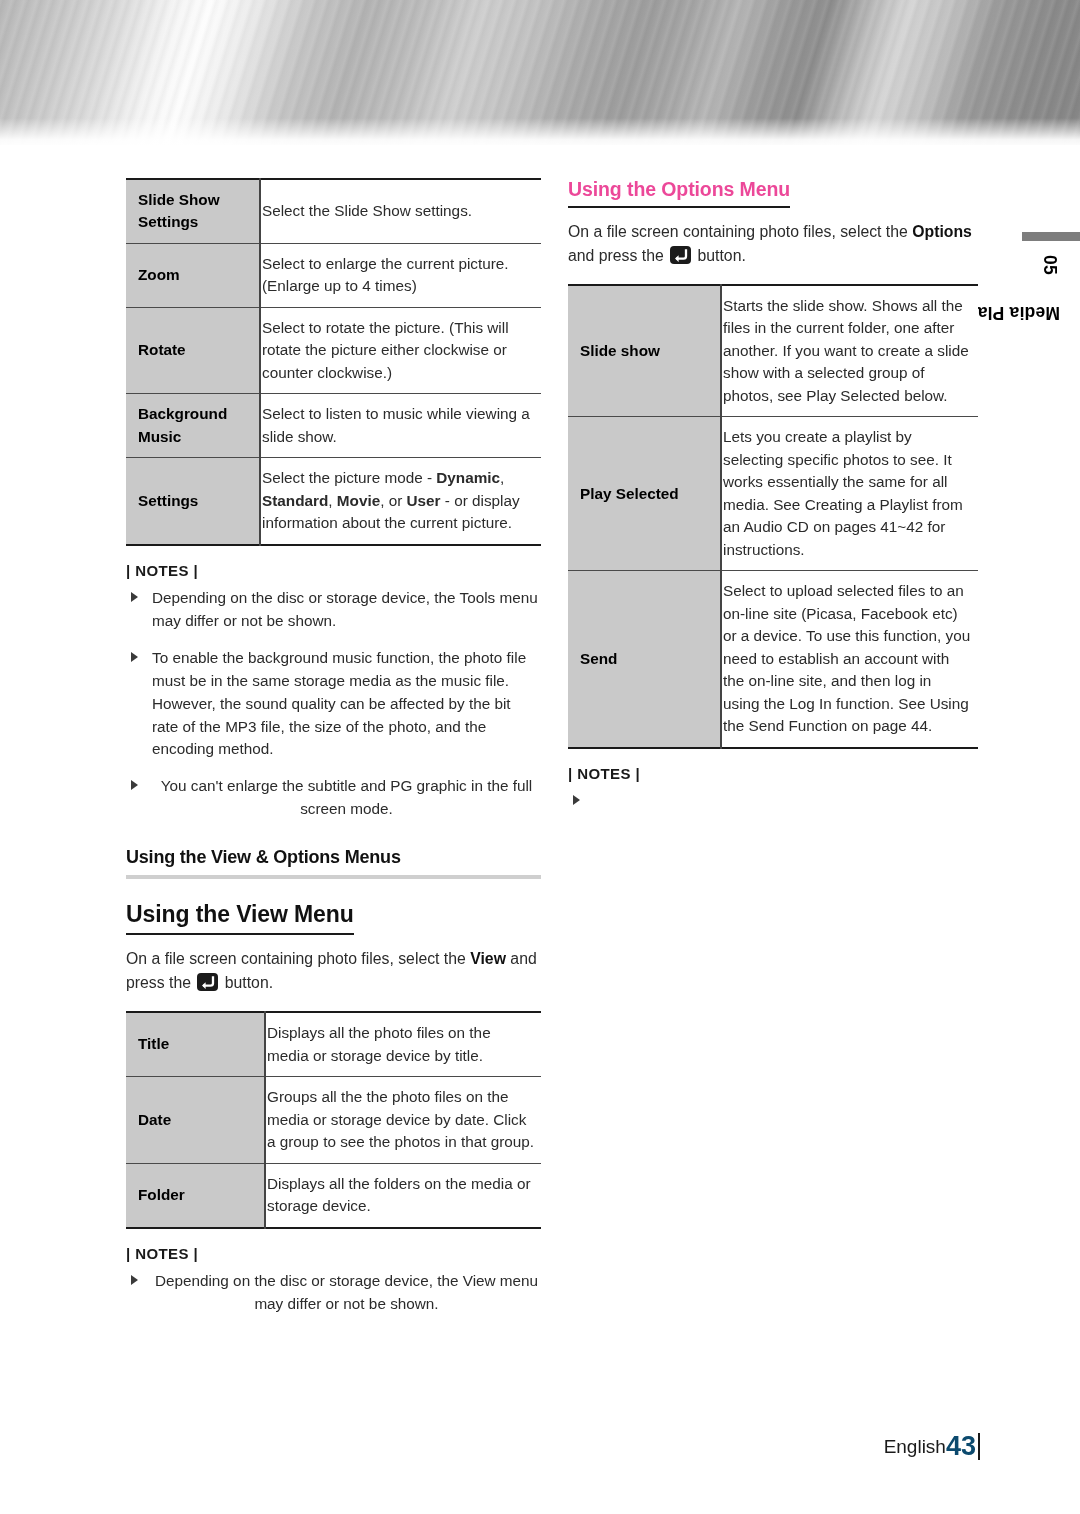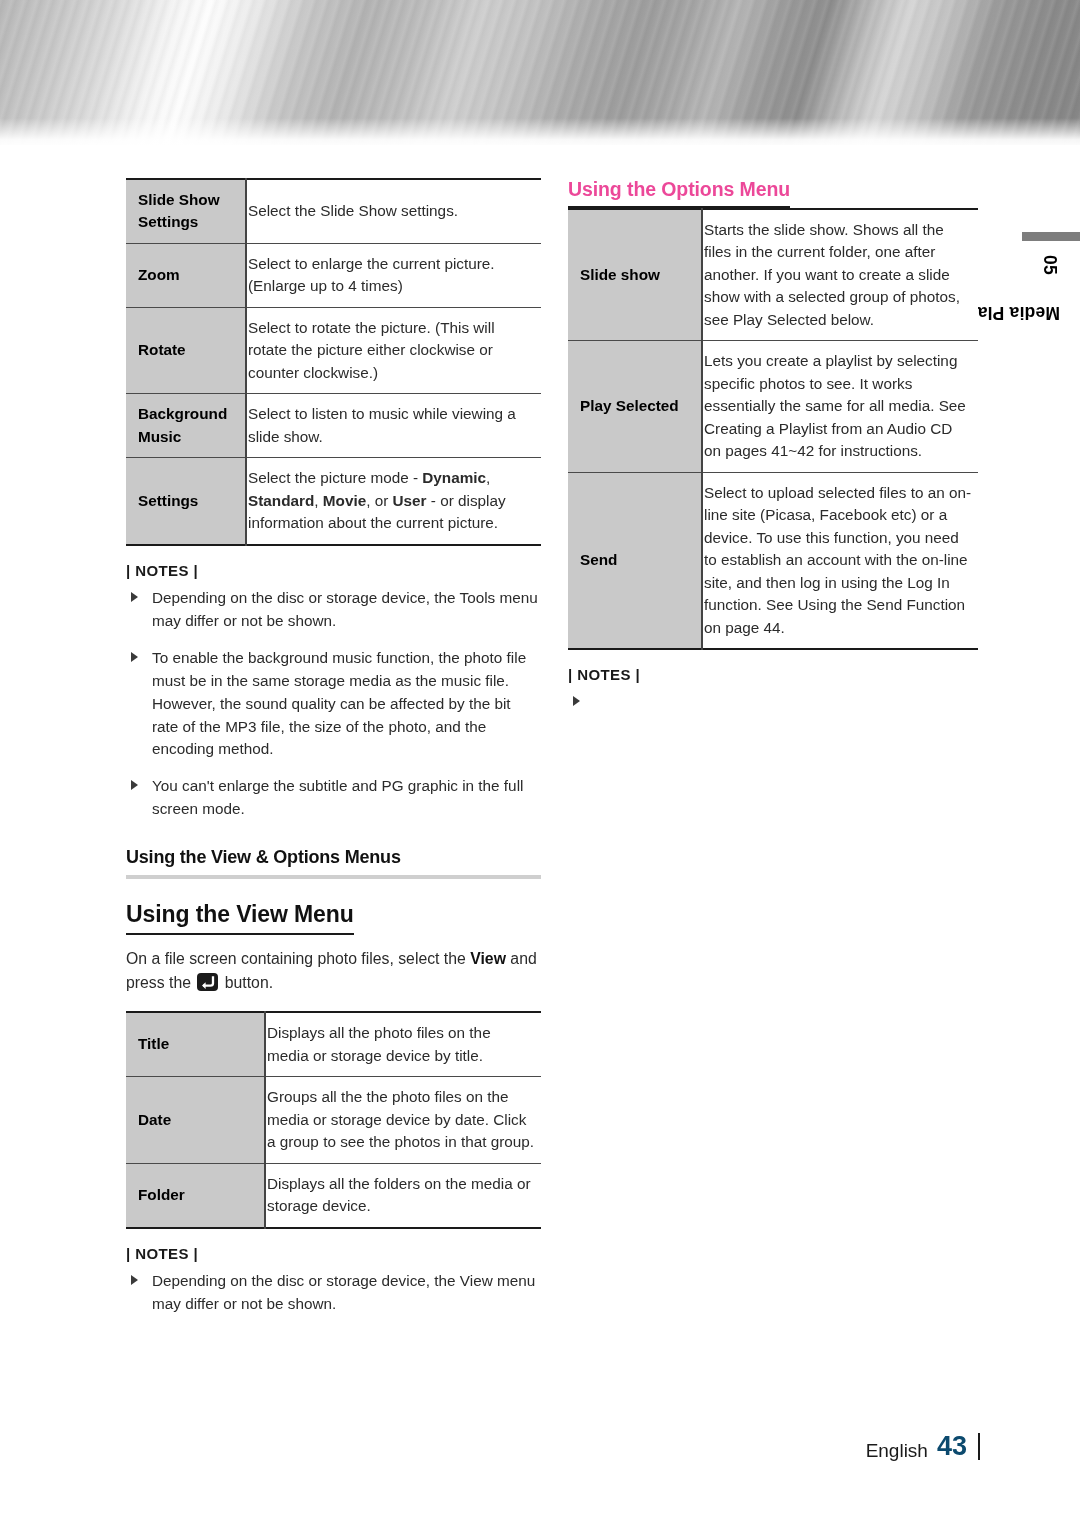--- a/index.html
+++ b/index.html
@@ -135,42 +135,42 @@
   table.manual td.val {
     background: #ffffff;
     padding-left: 1px;
     padding-right: 6px;
     color: #2b2b2b;
   }
   table.manual tr { border-bottom: 1.6px solid #4a4a4a; }
   table.manual tr:first-child { border-top: 2.6px solid #1a1a1a; }
   table.manual tr:last-child { border-bottom: 2.6px solid #1a1a1a; }
 
-  .t-first .lbl { width: 120px; margin-left: 47px; }
+  .t-first .lbl { width: 134px; margin-left: 47px; }
   .t-view  .lbl { width: 139px; }
-  .t-opts  .lbl { width: 134px; }
+  .t-opts  .lbl { width: 153px; }
 
   
   .notes-title {
     font-size: 15px;
     font-weight: bold;
     letter-spacing: 0.4px;
     color: #1a1a1a;
     margin: 16px 0 8px 0;
   }
   ul.notes { list-style: none; }
   ul.notes li {
     position: relative;
     padding-left: 26px;
     margin-bottom: 14px;
     font-size: 15.3px;
     line-height: 1.5;
     color: #2b2b2b;
   }
-  ul.notes li:last-child { margin-bottom: 0; }
+  ul.notes li:last-child { margin-bottom: 0; text-align: center; }
   ul.notes li .tri {
     position: absolute;
     left: 5px;
     top: 5px;
     width: 0; height: 0;
     border-left: 7px solid #3a3a3a;
     border-top: 5px solid transparent;
     border-bottom: 5px solid transparent;
   }
 
@@ -224,22 +224,21 @@
     margin: 0 2px;
   }
   .enter-btn svg { position: absolute; left: 3px; top: 2.5px; }
 
   
   .footer {
     position: absolute;
     right: 100px;
     bottom: 52px;
     display: flex;
-    align-items: flex-end;
-    gap: 9px;
+    align-items: center;
   }
   .footer .lang { font-size: 19px; color: #1a1a1a; }
   .footer .pg { font-size: 27px; font-weight: bold; color: #0c4a6e; }
   .footer .rule {
     width: 2px; height: 27px;
     background: #1a1a1a;
     align-self: center;
     margin-left: 2px;
   }
 </style>
@@ -324,20 +323,24 @@
   </ul>
 
 </div>
 
 <div class="col-right">
 
   <div>
     <div class="h-sub-right">Using the Options Menu</div>
   </div>
 
+  <div class="intro"><span>On a file screen containing photo files, select the </span><b>Options</b><span> and press the </span><span class="enter-btn"><svg width="15" height="13" viewBox="0 0 15 13">
+          <path d="M13 1.5 L13 7.2 Q13 9.6 10.4 9.6 L4.2 9.6" stroke="#ffffff" stroke-width="2.3" fill="none" stroke-linecap="square"></path>
+          <path d="M5.6 6.3 L2.0 9.6 L5.6 12.9 Z" fill="#ffffff"></path>
+        </svg></span><span> button.</span></div>
 
   <table class="manual t-opts">
     <tbody>
       <tr>
         <td class="lbl">Slide show</td>
         <td class="val">Starts the slide show. Shows all the files in the current folder, one after another. If you want to create a slide show with a selected group of photos, see Play Selected below.</td>
       </tr>
       <tr>
         <td class="lbl">Play Selected</td>
         <td class="val">Lets you create a playlist by selecting specific photos to see. It works essentially the same for all media. See Creating a Playlist from an Audio CD on pages 41~42 for instructions.</td>

